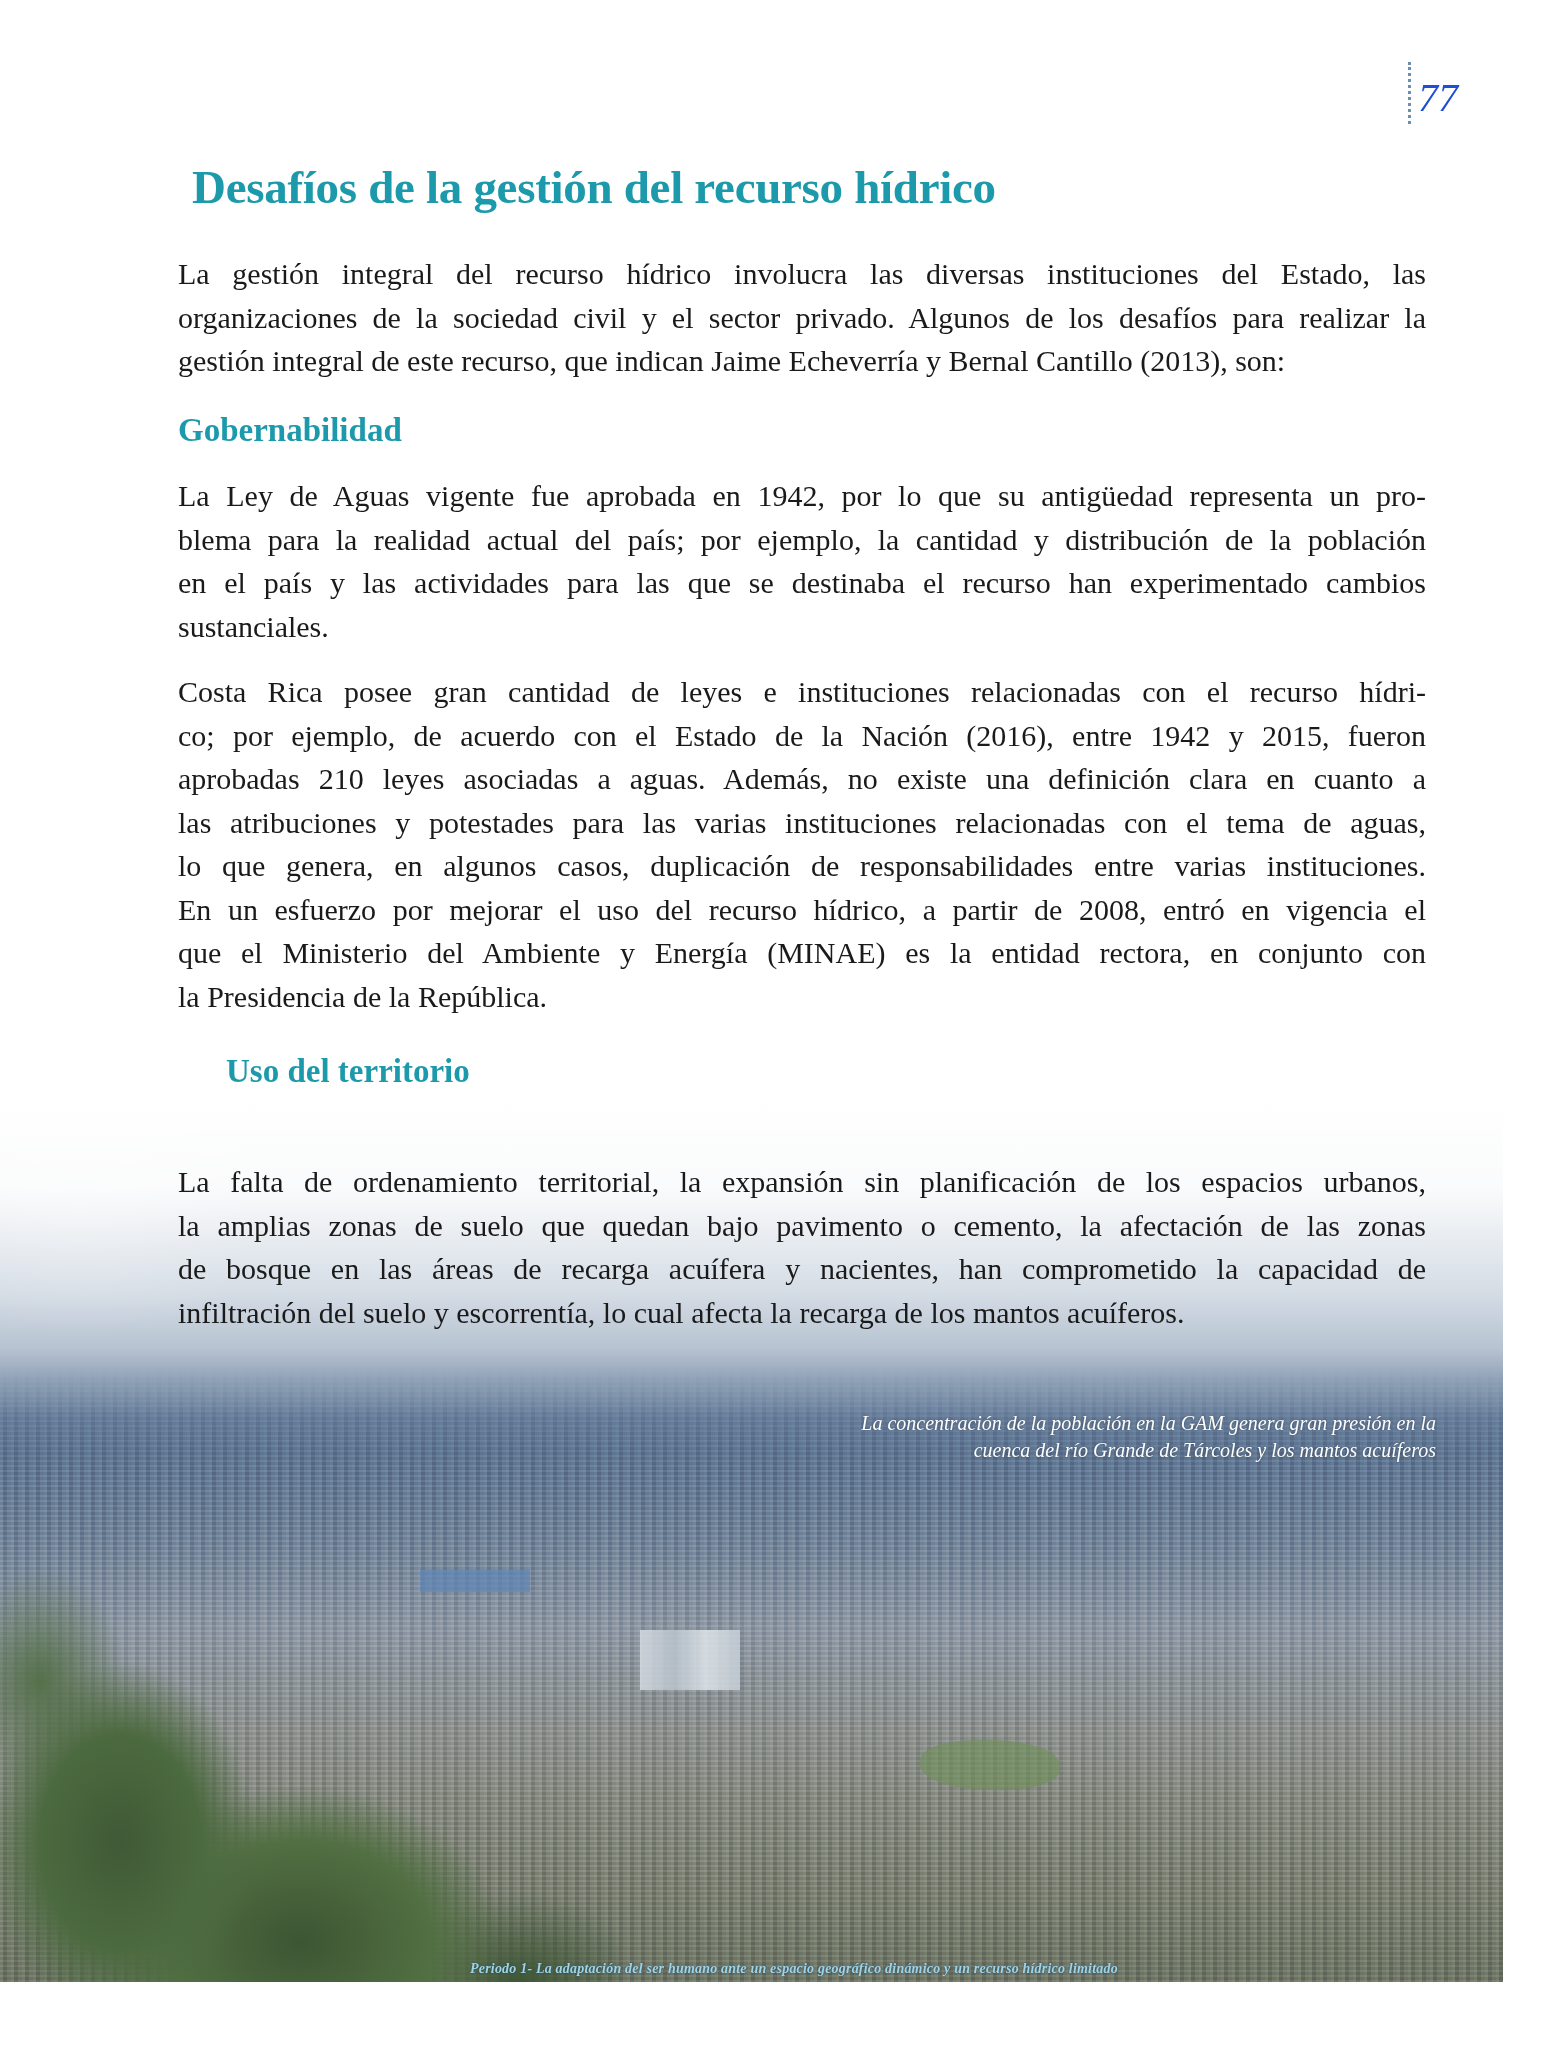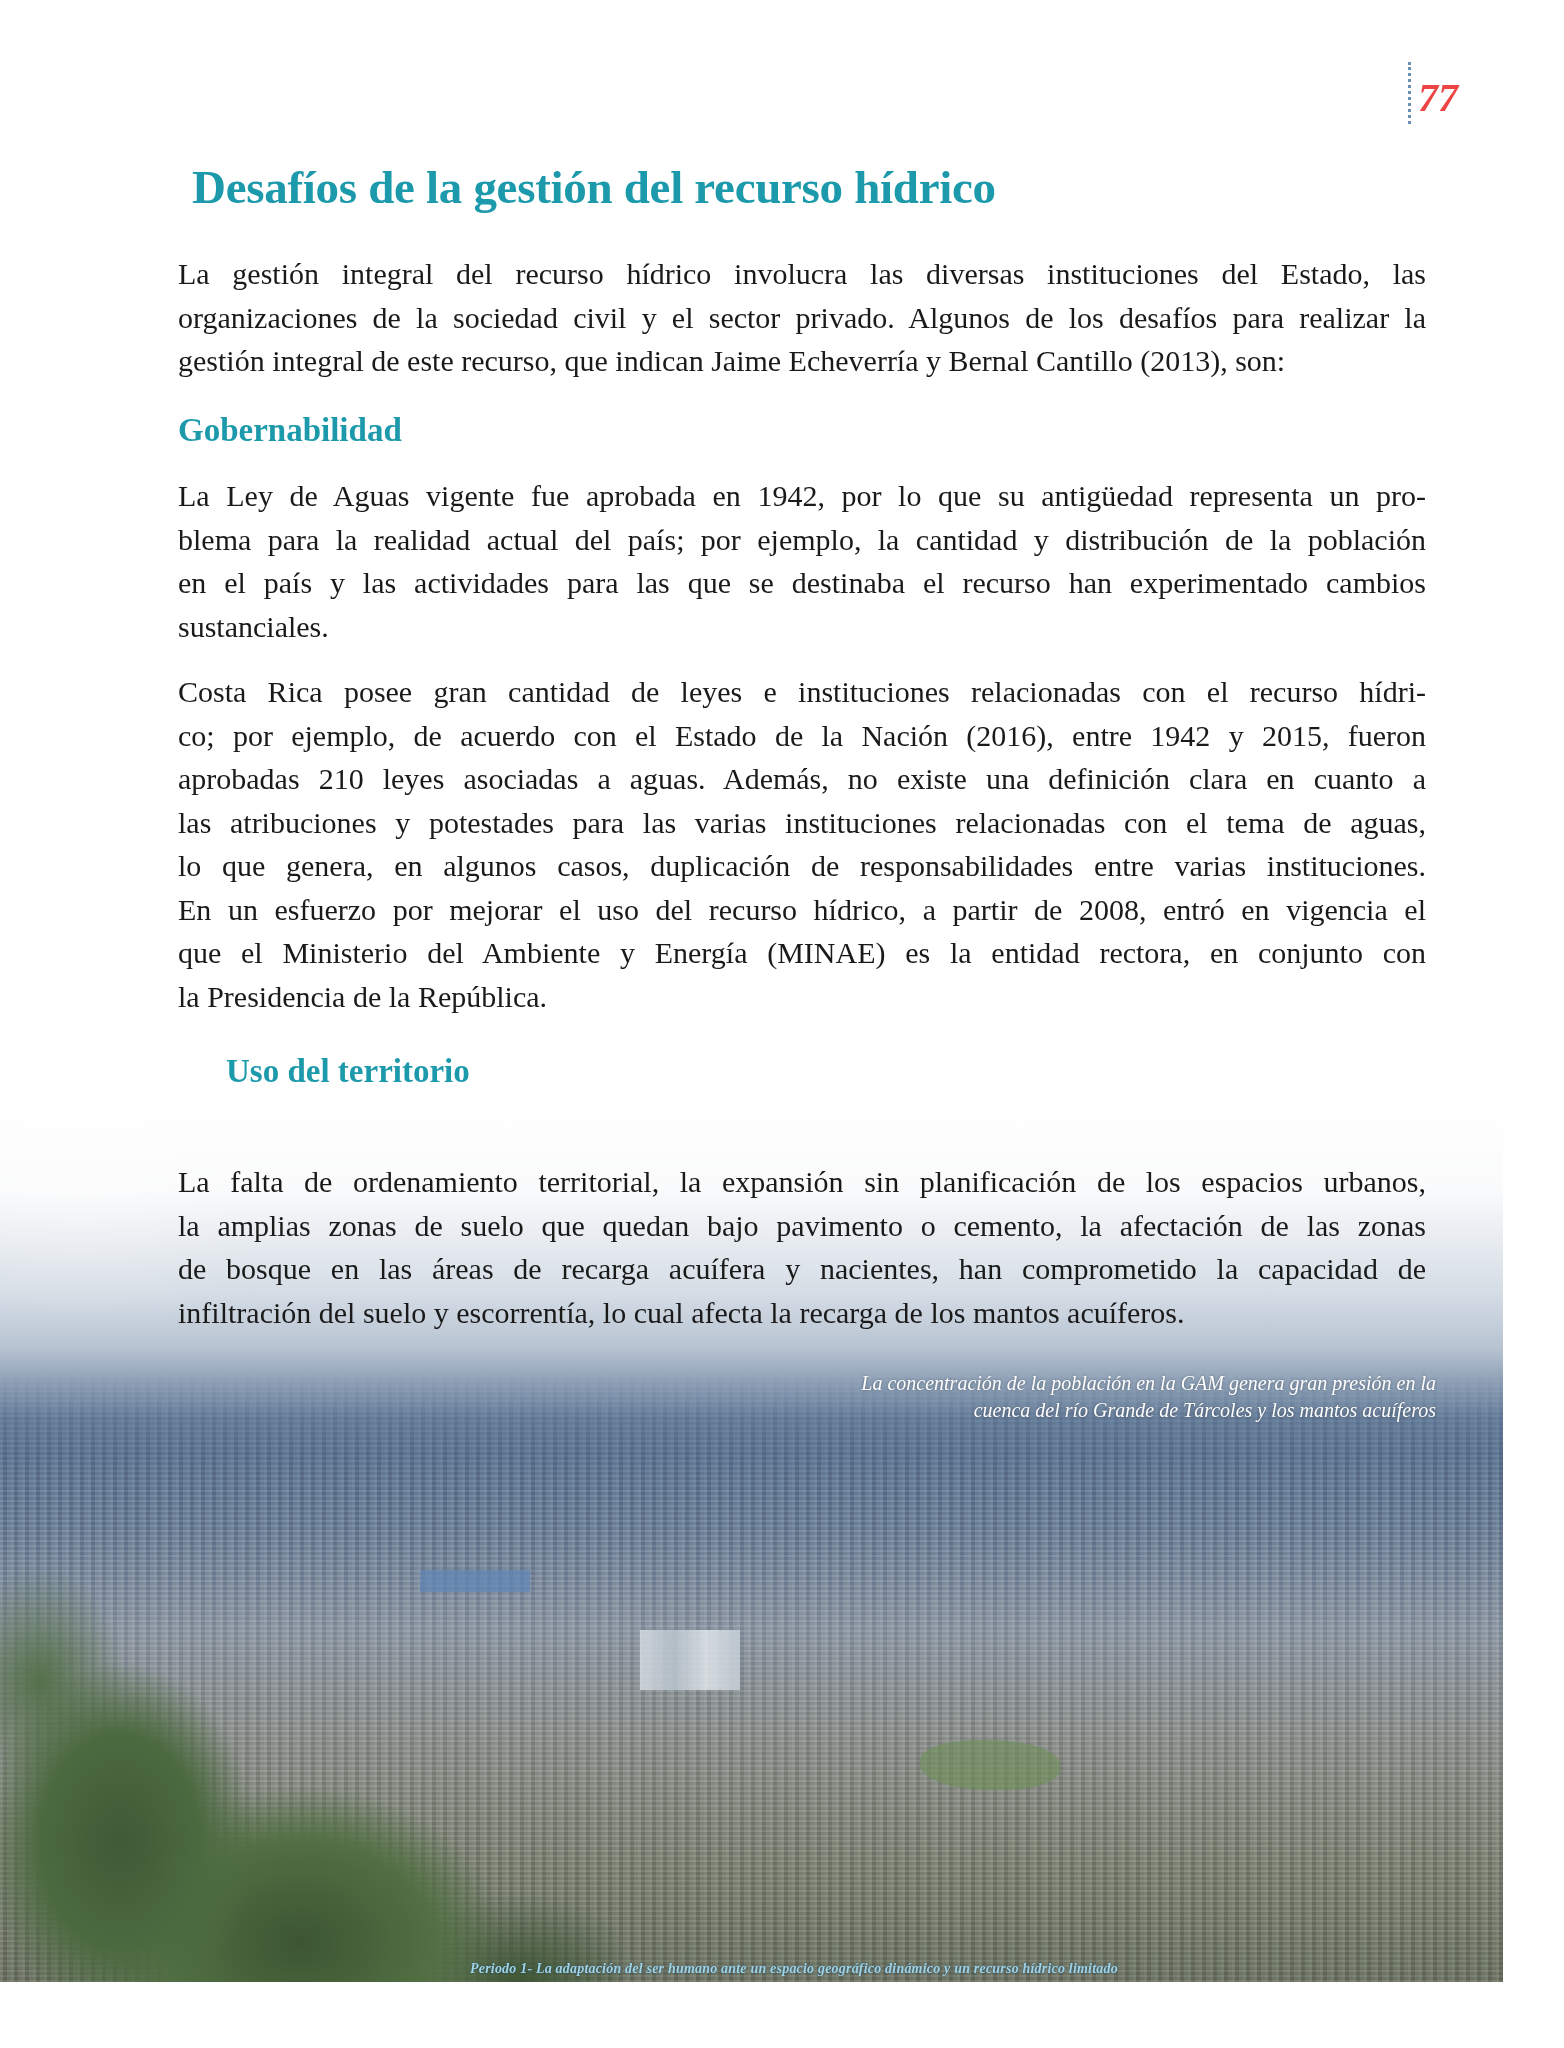--- a/index.html
+++ b/index.html
@@ -9,22 +9,22 @@
       font-family: "Liberation Serif", "DejaVu Serif", serif;
       color: #1a1a1a;
     }
     
     .page-num-rule {
       position: absolute; left: 1408px; top: 62px; width: 0; height: 62px;
       border-left: 3px dotted #6a8fb0;
     }
     .page-num {
       position: absolute; left: 1418px; top: 78px;
-      font-family: "Liberation Serif", serif; font-weight: bold; font-style: italic;
-      font-size: 40px; color: #ef4444; line-height: 1;
+      font-family: "Liberation Serif", serif; font-weight: normal; font-style: italic;
+      font-size: 40px; color: #1d4ed8; line-height: 1;
     }
     
     .photo {
       position: absolute; left: 0; top: 1100px; width: 1503px; height: 882px;
       background:
         linear-gradient(to bottom, #ffffff 0%, rgba(255,255,255,0.95) 10%, rgba(235,240,245,0.7) 22%, rgba(180,195,212,0.3) 32%, rgba(0,0,0,0) 40%),
         radial-gradient(ellipse 260px 180px at 80px 110px, rgba(200,205,212,0.8), rgba(0,0,0,0) 70%),
         linear-gradient(to bottom, #9eadbf 28%, #58708f 36%, #6c7f96 48%, #8c96a2 60%, #8b8f8c 72%, #7f8478 84%, #6d7464 100%);
     }
     .photo::before {
@@ -133,17 +133,17 @@
 <h2 class="section-heading" style="top:1053px;margin-left:48px;">Uso del territorio</h2>
 
 <p class="para" style="top:1160px;">
   <span class="line">La falta de ordenamiento territorial, la expansión sin planificación de los espacios urbanos,</span>
   <span class="line">la amplias zonas de suelo que quedan bajo pavimento o cemento, la afectación de las zonas</span>
   <span class="line">de bosque en las áreas de recarga acuífera y nacientes, han comprometido la capacidad de</span>
   <span class="line last">infiltración del suelo  y escorrentía, lo cual afecta la recarga de los mantos acuíferos.</span>
 </p>
 
 <p class="caption">
-  <span style="display:block;">La concentración de la población en la GAM genera gran presión en la</span>
+  <span style="display:block;margin-top:40px;">La concentración de la población en la GAM genera gran presión en la</span>
   <span style="display:block;">cuenca del río Grande de Tárcoles  y los mantos acuíferos</span>
 </p>
 
 <p class="footer-band">Periodo 1- La adaptación del ser humano ante un espacio geográfico dinámico y un recurso hídrico limitado</p>
 
 </body></html>

